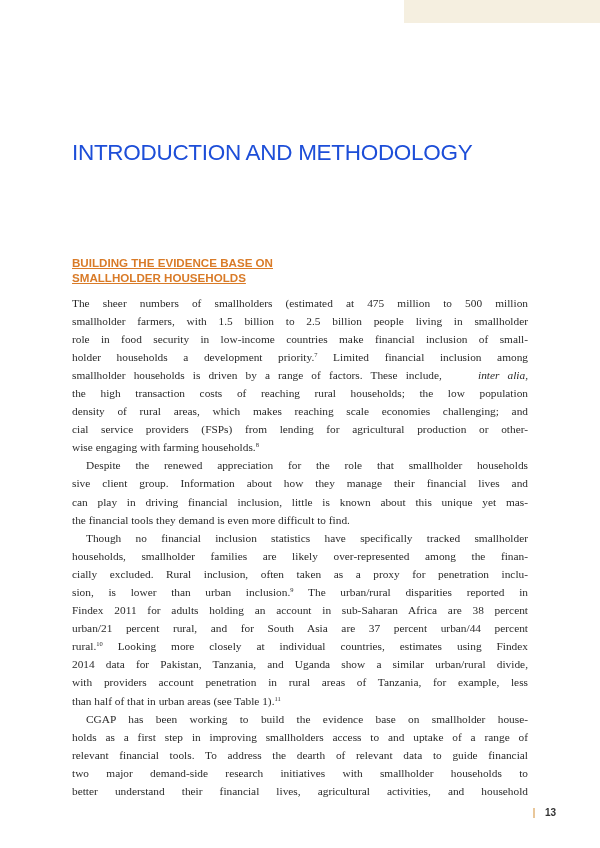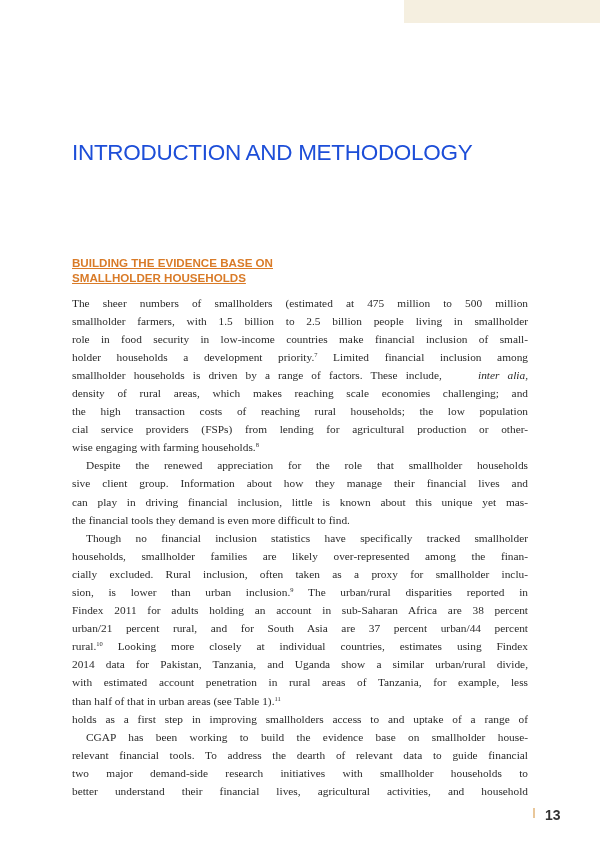--- a/index.html
+++ b/index.html
@@ -32,21 +32,21 @@
     }
     .body-text p { margin: 0; text-align: justify; text-align-last: justify; }
     .body-text p .line { display: block; text-align: justify; text-align-last: justify; }
     .body-text p .line.last { text-align-last: left; }
     .body-text p.indent .line.first { text-indent: 14px; }
     sup { font-size: 6.5px; line-height: 0; vertical-align: 4px; }
     em { font-style: italic; margin-left: 28px; }
     .page-number {
       position: absolute; left: 545px; top: 807px;
       font-family: "Liberation Sans", "DejaVu Sans", sans-serif;
-      font-size: 14px; font-weight: bold; color: #333333; text-align: right;
+      font-size: 10px; font-weight: bold; color: #333333; text-align: right;
     }
     .page-marker {
       position: absolute; left: 533px; top: 808px; width: 1.5px; height: 10px;
       background: #e9c79a;
     }
   </style>
 </head>
 <body>
 
 <div class="top-band"></div>
@@ -58,49 +58,49 @@
   <span>SMALLHOLDER HOUSEHOLDS</span>
 </h2>
 
 <div class="body-text">
   <p>
     <span class="line first"><span>The sheer numbers of smallholders (estimated at 475 million to 500 million</span></span>
     <span class="line"><span>smallholder farmers, with 1.5 billion to 2.5 billion people living in smallholder</span></span>
     <span class="line"><span>role in food security in low-income countries make financial inclusion of small-</span></span>
     <span class="line"><span>holder households a development priority.</span><sup>7</sup><span> Limited financial inclusion among</span></span>
     <span class="line"><span>smallholder households is driven by a range of factors. These include, </span><em>inter alia</em><span>,</span></span>
+    <span class="line"><span>the high transaction costs of reaching rural households; the low population</span></span>
     <span class="line"><span>density of rural areas, which makes reaching scale economies challenging; and</span></span>
-    <span class="line"><span>the high transaction costs of reaching rural households; the low population</span></span>
     <span class="line"><span>cial service providers (FSPs) from lending for agricultural production or other-</span></span>
     <span class="line last"><span>wise engaging with farming households.</span><sup>8</sup></span>
   </p>
 
   <p class="indent">
     <span class="line first"><span>Despite the renewed appreciation for the role that smallholder households</span></span>
     <span class="line"><span>sive client group. Information about how they manage their financial lives and</span></span>
     <span class="line"><span>can play in driving financial inclusion, little is known about this unique yet mas-</span></span>
     <span class="line last"><span>the financial tools they demand is even more difficult to find.</span></span>
   </p>
 
   <p class="indent">
     <span class="line first"><span>Though no financial inclusion statistics have specifically tracked smallholder</span></span>
     <span class="line"><span>households, smallholder families are likely over-represented among the finan-</span></span>
-    <span class="line"><span>cially excluded. Rural inclusion, often taken as a proxy for smallholder inclu-</span></span>
+    <span class="line"><span>cially excluded. Rural inclusion, often taken as a proxy for penetration inclu-</span></span>
     <span class="line"><span>sion, is lower than urban inclusion.</span><sup>9</sup><span> The urban/rural disparities reported in</span></span>
     <span class="line"><span>Findex 2011 for adults holding an account in sub-Saharan Africa are 38 percent</span></span>
     <span class="line"><span>urban/21 percent rural, and for South Asia are 37 percent urban/44 percent</span></span>
     <span class="line"><span>rural.</span><sup>10</sup><span> Looking more closely at individual countries, estimates using Findex</span></span>
     <span class="line"><span>2014 data for Pakistan, Tanzania, and Uganda show a similar urban/rural divide,</span></span>
-    <span class="line"><span>with estimated account penetration in rural areas of Tanzania, for example, less</span></span>
+    <span class="line"><span>with providers account penetration in rural areas of Tanzania, for example, less</span></span>
     <span class="line last"><span>than half of that in urban areas (see Table 1).</span><sup>11</sup></span>
   </p>
 
   <p class="indent">
+    <span class="line first"><span>CGAP has been working to build the evidence base on smallholder house-</span></span>
     <span class="line"><span>holds as a first step in improving smallholders access to and uptake of a range of</span></span>
-    <span class="line first"><span>CGAP has been working to build the evidence base on smallholder house-</span></span>
     <span class="line"><span>relevant financial tools. To address the dearth of relevant data to guide financial</span></span>
     <span class="line"><span>two major demand-side research initiatives with smallholder households to</span></span>
     <span class="line"><span>better understand their financial lives, agricultural activities, and household</span></span>
 
   </p>
 </div>
 
 <div class="page-marker"></div>
 <div class="page-number">13</div>
 

